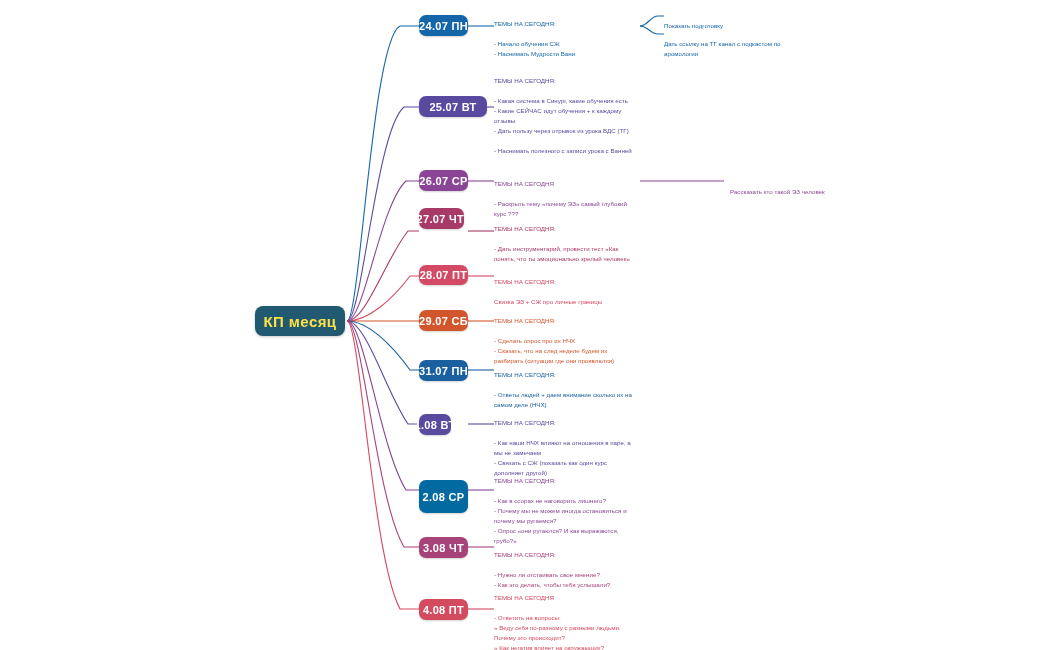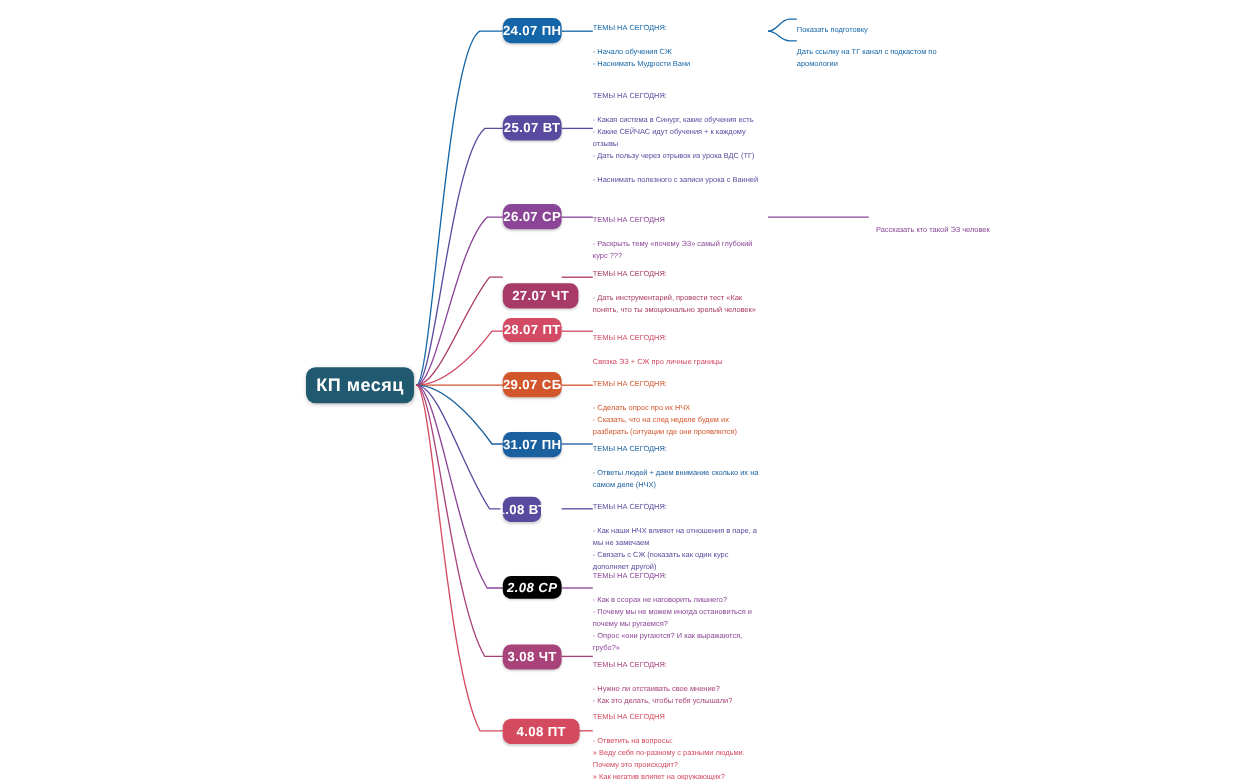--- a/index.html
+++ b/index.html
@@ -31,21 +31,21 @@
     justify-content:center;
     white-space:nowrap;
     box-shadow:0 1px 2px rgba(0,0,0,.18);
   }
   #root-node {
     position:absolute;
     left:255px; top:306px;
     width:90px; height:30px;
     background:#215a70;
     border-radius:8px;
-    color:#ffffff;
+    color:#fde047;
     display:flex; align-items:center; justify-content:center;
     font-size:15px; font-weight:bold;
     letter-spacing:.4px;
     box-shadow:0 1px 3px rgba(0,0,0,.22);
   }
   .topic-block {
     position:absolute;
     font-size:6.2px;
     line-height:1.62;
     width:140px;
@@ -113,21 +113,21 @@
     <span>- Начало обучения СЖ
 - Наснимать Мудрости Вани</span>
   </div>
   <div class="leaf-label" style="left:664px; top:11px; color:#1566a8;">
     <span>Показать подготовку</span>
   </div>
   <div class="leaf-label" style="left:664px; top:29px; color:#1566a8;">
     <span>Дать ссылку на ТГ канал с подкастом по аромологии</span>
   </div>
 
-  <div class="node-badge" style="left:419px; top:96px; width:49px; height:21px; background:#5a4a9f;">
+  <div class="node-badge" style="left:419px; top:96px; width:68px; height:21px; background:#5a4a9f;">
     <span>25.07 ВТ</span>
   </div>
   <div class="topic-block" style="left:494px; top:66px; color:#5a4a9f;">
     <span class="topic-head">ТЕМЫ НА СЕГОДНЯ:</span>
     <span>- Какая система в Синург, какие обучения есть
 - Какие СЕЙЧАС идут обучения + к каждому отзывы
 - Дать пользу через отрывок из урока ВДС (ТГ)
 
 - Наснимать полезного с записи урока с Ванней</span>
   </div>
@@ -136,21 +136,21 @@
     <span>26.07 СР</span>
   </div>
   <div class="topic-block" style="left:494px; top:169px; color:#8a4596;">
     <span class="topic-head">ТЕМЫ НА СЕГОДНЯ</span>
     <span>- Раскрыть тему «почему ЭЗ» самый глубокий курс ???</span>
   </div>
   <div class="leaf-label" style="left:730px; top:177px; color:#8a4596;">
     <span>Рассказать кто такой ЭЗ человек</span>
   </div>
 
-  <div class="node-badge" style="left:419px; top:236px; width:63px; height:21px; background:#a83a67;">
+  <div class="node-badge" style="left:419px; top:208px; width:45px; height:21px; background:#a83a67;justify-content:flex-end;">
     <span>27.07 ЧТ</span>
   </div>
   <div class="topic-block" style="left:494px; top:214px; color:#a83a67;">
     <span class="topic-head">ТЕМЫ НА СЕГОДНЯ:</span>
     <span>- Дать инструментарий, провести тест «Как понять, что ты эмоционально зрелый человек»</span>
   </div>
 
   <div class="node-badge" style="left:419px; top:265px; width:49px; height:20px; background:#d24a63;">
     <span>28.07 ПТ</span>
   </div>
@@ -178,40 +178,40 @@
 
   <div class="node-badge" style="left:419px; top:414px; width:32px; height:21px; background:#5a4a9f;">
     <span>1.08 ВТ</span>
   </div>
   <div class="topic-block" style="left:494px; top:408px; color:#5a4a9f;">
     <span class="topic-head">ТЕМЫ НА СЕГОДНЯ:</span>
     <span>- Как наши НЧХ влияют на отношения в паре, а мы не замечаем
 - Связать с СЖ (показать как один курс дополняет другой)</span>
   </div>
 
-  <div class="node-badge" style="left:419px; top:480px; width:49px; height:19px; background:#000000;font-style:italic;">
+  <div class="node-badge" style="left:419px; top:480px; width:49px; height:33px; background:#0369a1;">
     <span>2.08 СР</span>
   </div>
   <div class="topic-block" style="left:494px; top:466px; color:#8a4596;">
     <span class="topic-head">ТЕМЫ НА СЕГОДНЯ:</span>
     <span>- Как в ссорах не наговорить лишнего?
 - Почему мы не можем иногда остановиться и почему мы ругаемся?
 - Опрос «они ругаются? И как выражаются, грубо?»</span>
   </div>
 
   <div class="node-badge" style="left:419px; top:537px; width:49px; height:21px; background:#a8437a;text-align:center;">
     <span>3.08 ЧТ</span>
   </div>
   <div class="topic-block" style="left:494px; top:540px; color:#a8437a;">
     <span class="topic-head">ТЕМЫ НА СЕГОДНЯ:</span>
     <span>- Нужно ли отстаивать свое мнение?
 - Как это делать, чтобы тебя услышали?</span>
   </div>
 
-  <div class="node-badge" style="left:419px; top:599px; width:64px; height:21px; background:#d44a5e;">
+  <div class="node-badge" style="left:419px; top:599px; width:49px; height:21px; background:#d44a5e;">
     <span>4.08 ПТ</span>
   </div>
   <div class="topic-block" style="left:494px; top:583px; color:#d44a5e;">
     <span class="topic-head">ТЕМЫ НА СЕГОДНЯ</span>
     <span>- Ответить на вопросы:
 » Веду себя по-разному с разными людьми. Почему это происходит?
 » Как негатив влияет на окружающих?
 » Гнев. Откуда он берётся и как с ним справляться?</span>
   </div>
 

